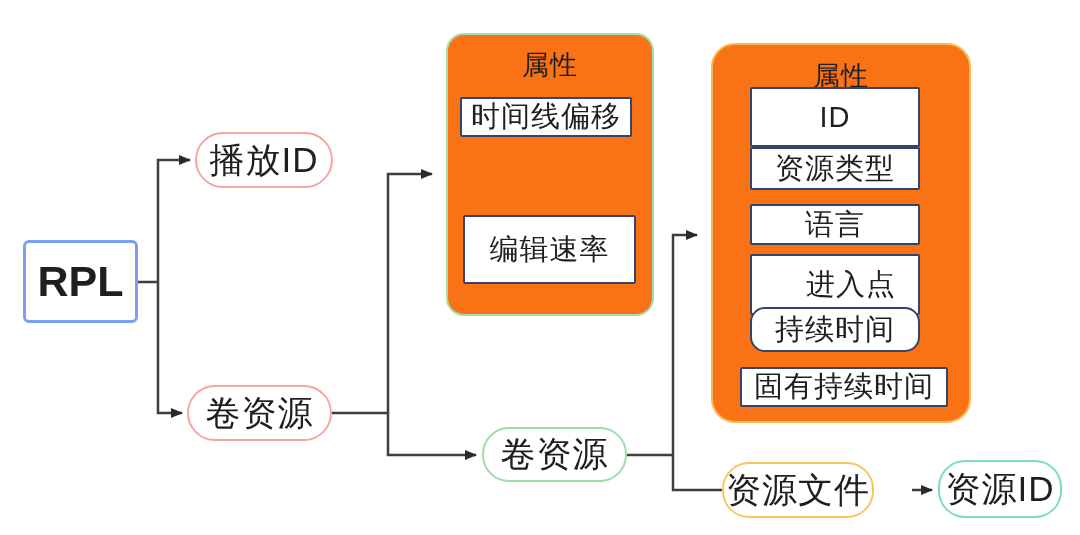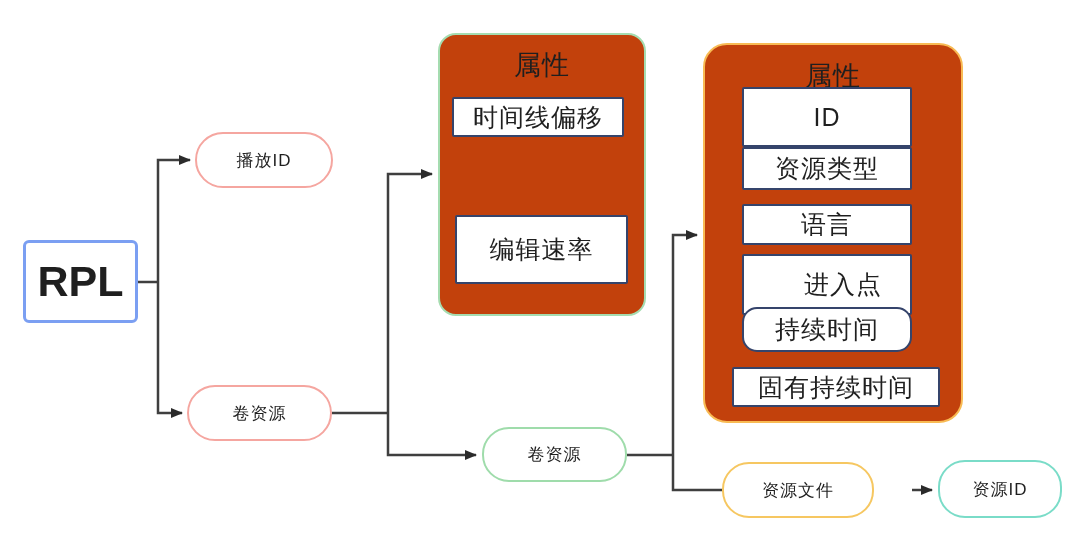--- a/index.html
+++ b/index.html
@@ -19,40 +19,41 @@
     z-index: 1;
   }
   .node {
     position: absolute;
     display: flex;
     align-items: center;
     justify-content: center;
     background: #ffffff;
     box-sizing: border-box;
     z-index: 2;
-    font-size: 17px;
+    font-size: 35px;
     letter-spacing: 1px;
     white-space: nowrap;
   }
   .node-root {
     left: 23px; top: 240px; width: 115px; height: 83px;
     border: 3px solid #7b9ff2; border-radius: 6px;
     font-size: 43px; font-weight: bold; letter-spacing: 0;
   }
   .node-play-id   { left: 195px; top: 132px; width: 138px; height: 56px; border: 2.5px solid #f5a6a0; border-radius: 28px; }
   .node-reel-red  { left: 187px; top: 385px; width: 145px; height: 56px; border: 2.5px solid #f5a6a0; border-radius: 28px; }
   .node-reel-green{ left: 482px; top: 427px; width: 145px; height: 55px; border: 2.5px solid #9fdcab; border-radius: 27px; }
   .node-res-file  { left: 722px; top: 462px; width: 152px; height: 56px; border: 2.5px solid #f6c761; border-radius: 27px; }
   .node-res-id    { left: 938px; top: 460px; width: 124px; height: 58px; border: 2.5px solid #7adcc8; border-radius: 27px; }
 
   .group {
     position: absolute;
-    background: #c2410c;
+    background: #f97316;
     box-sizing: border-box;
     z-index: 2;
+    margin-left: 8px;
   }
   .group-green {
     left: 438px; top: 33px; width: 208px; height: 283px;
     border: 2.5px solid #a5dcb0; border-radius: 18px;
   }
   .group-orange {
     left: 703px; top: 43px; width: 260px; height: 380px;
     border: 2.5px solid #f8bb54; border-radius: 24px;
   }
   .group-title {
@@ -66,21 +67,21 @@
   .group-orange .group-title { top: 13px; }
   .attr-box {
     position: absolute;
     display: flex;
     align-items: center;
     justify-content: center;
     box-sizing: border-box;
     border: 2.5px solid #35446b;
     border-radius: 2px;
     background: #ffffff;
-    font-size: 25px;
+    font-size: 29px;
     letter-spacing: 1px;
     white-space: nowrap;
   }
   
   .gb1 { left: 12px; top: 62px;  width: 172px; height: 40px; }
   .gb2 { left: 12px; top: 130px; width: 172px; height: 40px; }
   .gb3 { left: 15px; top: 180px; width: 173px; height: 69px; }
   
   .ob1 { left: 37px; top: 42px;  width: 170px; height: 60px; }
   .ob2 { left: 37px; top: 102px; width: 170px; height: 43px; }

